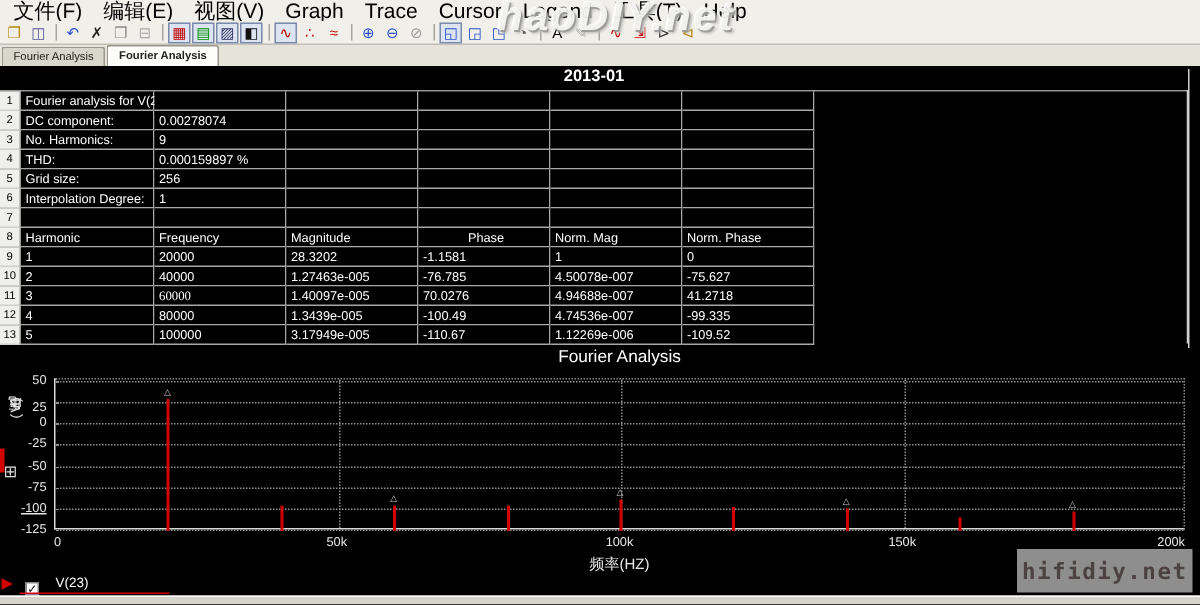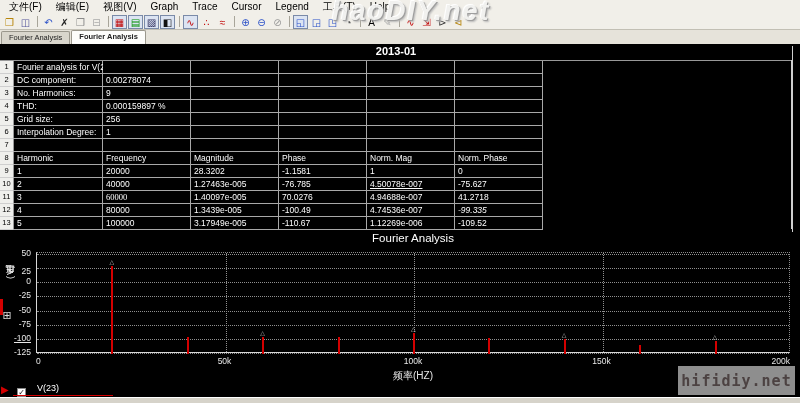--- a/index.html
+++ b/index.html
@@ -2,21 +2,21 @@
 <html><head>
 <meta charset="utf-8">
 <style>
   * { margin:0; padding:0; box-sizing:border-box; }
   html,body { width:800px; height:403px; overflow:hidden; }
   body { background:#000; font-family:"Liberation Sans","DejaVu Sans",sans-serif; position:relative; }
 
   
   .menubar { position:absolute; left:0; top:0; width:800px; height:14px;
     background:#f1efe9; display:flex; align-items:center; padding-left:2px; z-index:5;}
-  .menu-item { font-size:10px; color:#000; padding:0 7px; line-height:14px; white-space:nowrap; cursor:default;}
+  .menu-item { font-size:14px; color:#000; padding:0 7px; line-height:14px; white-space:nowrap; cursor:default;}
   .toolbar { position:absolute; left:0; top:14px; width:800px; height:16px;
     background:#f1efe9; border-bottom:1px solid #c2bfb4; display:flex; align-items:center; padding-left:2px; z-index:5;}
   .tool-btn { width:15px; height:14px; font-size:10px; line-height:13px; text-align:center;
     border:1px solid transparent; margin-right:1px; cursor:default; }
   .tool-btn.pressed { border:1px solid #7a8aa8; background:#dce4f2; }
   .tool-sep { width:1px; height:11px; background:#a8a59a; margin:0 3px; }
   .tabbar { position:absolute; left:0; top:30px; width:800px; height:14px;
     background:#e6e3da; display:flex; align-items:flex-end; padding-left:1px; z-index:5;}
   .tab { font-size:7.5px; color:#222; height:13px; line-height:12px; padding:0 7px;
     background:#d9d6cc; border:1px solid #9a978c; border-bottom:none; border-radius:2px 2px 0 0; margin-right:1px; white-space:nowrap;}
@@ -215,63 +215,63 @@
         <div class="scell" style="width: 88px;"></div>
         <div class="scell" style="width: 88px;"></div>
         <div class="scell" style="width: 88px;"></div>
         <div class="sfill"></div>
       </div>
       <div class="srow">
         <div class="rownum">8</div>
         <div class="scell" style="width: 89px;">Harmonic</div>
         <div class="scell" style="width: 88px;">Frequency</div>
         <div class="scell" style="width: 88px;">Magnitude</div>
-        <div class="scell" style="width: 88px;">Phase</div>
+        <div class="scell" style="width: 88px; text-align: center;">Phase</div>
         <div class="scell" style="width: 88px;">Norm. Mag</div>
         <div class="scell" style="width: 88px;">Norm. Phase</div>
         <div class="sfill"></div>
       </div>
       <div class="srow">
         <div class="rownum">9</div>
         <div class="scell" style="width: 89px;">1</div>
         <div class="scell" style="width: 88px;">20000</div>
         <div class="scell" style="width: 88px;">28.3202</div>
         <div class="scell" style="width: 88px;">-1.1581</div>
         <div class="scell" style="width: 88px;">1</div>
         <div class="scell" style="width: 88px;">0</div>
         <div class="sfill"></div>
       </div>
       <div class="srow">
         <div class="rownum">10</div>
         <div class="scell" style="width: 89px;">2</div>
         <div class="scell" style="width: 88px;">40000</div>
         <div class="scell" style="width: 88px;">1.27463e-005</div>
         <div class="scell" style="width: 88px;">-76.785</div>
-        <div class="scell" style="width: 88px; text-decoration: underline;">4.50078e-007</div>
+        <div class="scell" style="width: 88px;">4.50078e-007</div>
         <div class="scell" style="width: 88px;">-75.627</div>
         <div class="sfill"></div>
       </div>
       <div class="srow">
         <div class="rownum">11</div>
         <div class="scell" style="width: 89px;">3</div>
         <div class="scell" style="width: 88px; font-family: Liberation Serif, serif;">60000</div>
         <div class="scell" style="width: 88px;">1.40097e-005</div>
         <div class="scell" style="width: 88px;">70.0276</div>
         <div class="scell" style="width: 88px;">4.94688e-007</div>
         <div class="scell" style="width: 88px;">41.2718</div>
         <div class="sfill"></div>
       </div>
       <div class="srow">
         <div class="rownum">12</div>
         <div class="scell" style="width: 89px;">4</div>
         <div class="scell" style="width: 88px;">80000</div>
         <div class="scell" style="width: 88px;">1.3439e-005</div>
         <div class="scell" style="width: 88px;">-100.49</div>
         <div class="scell" style="width: 88px;">4.74536e-007</div>
-        <div class="scell" style="width: 88px; font-style: italic;">-99.335</div>
+        <div class="scell" style="width: 88px;">-99.335</div>
         <div class="sfill"></div>
       </div>
       <div class="srow">
         <div class="rownum">13</div>
         <div class="scell" style="width: 89px;">5</div>
         <div class="scell" style="width: 88px;">100000</div>
         <div class="scell" style="width: 88px;">3.17949e-005</div>
         <div class="scell" style="width: 88px;">-110.67</div>
         <div class="scell" style="width: 88px;">1.12269e-006</div>
         <div class="scell" style="width: 88px;">-109.52</div>

